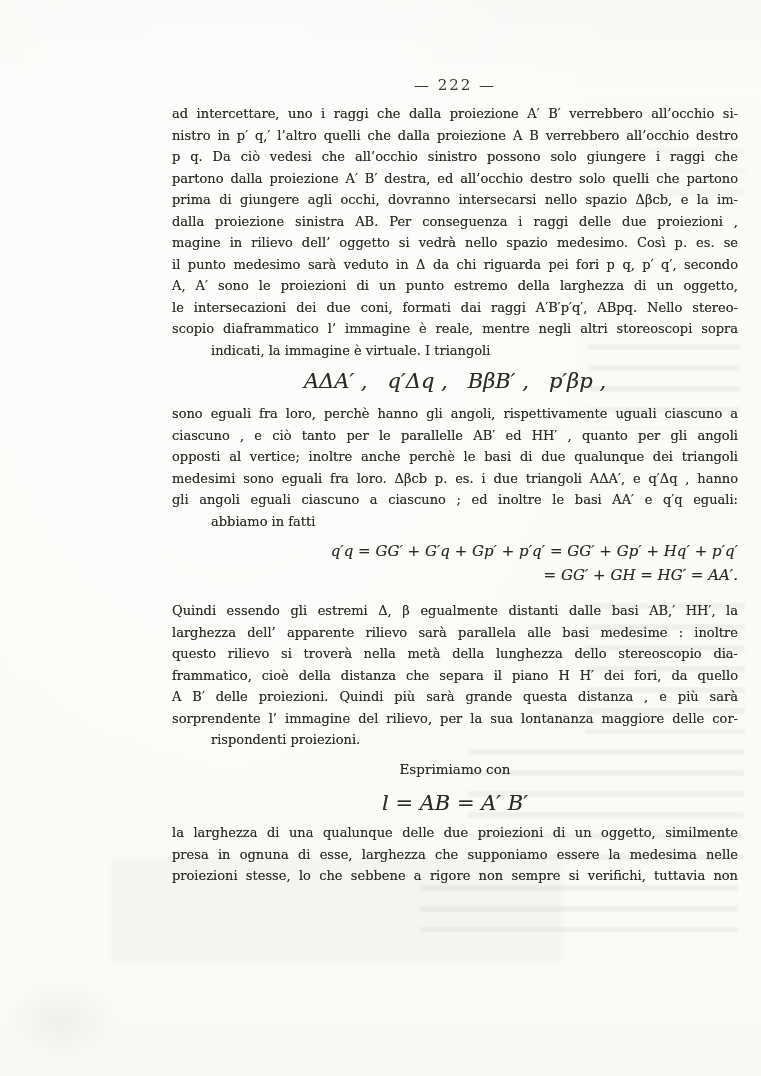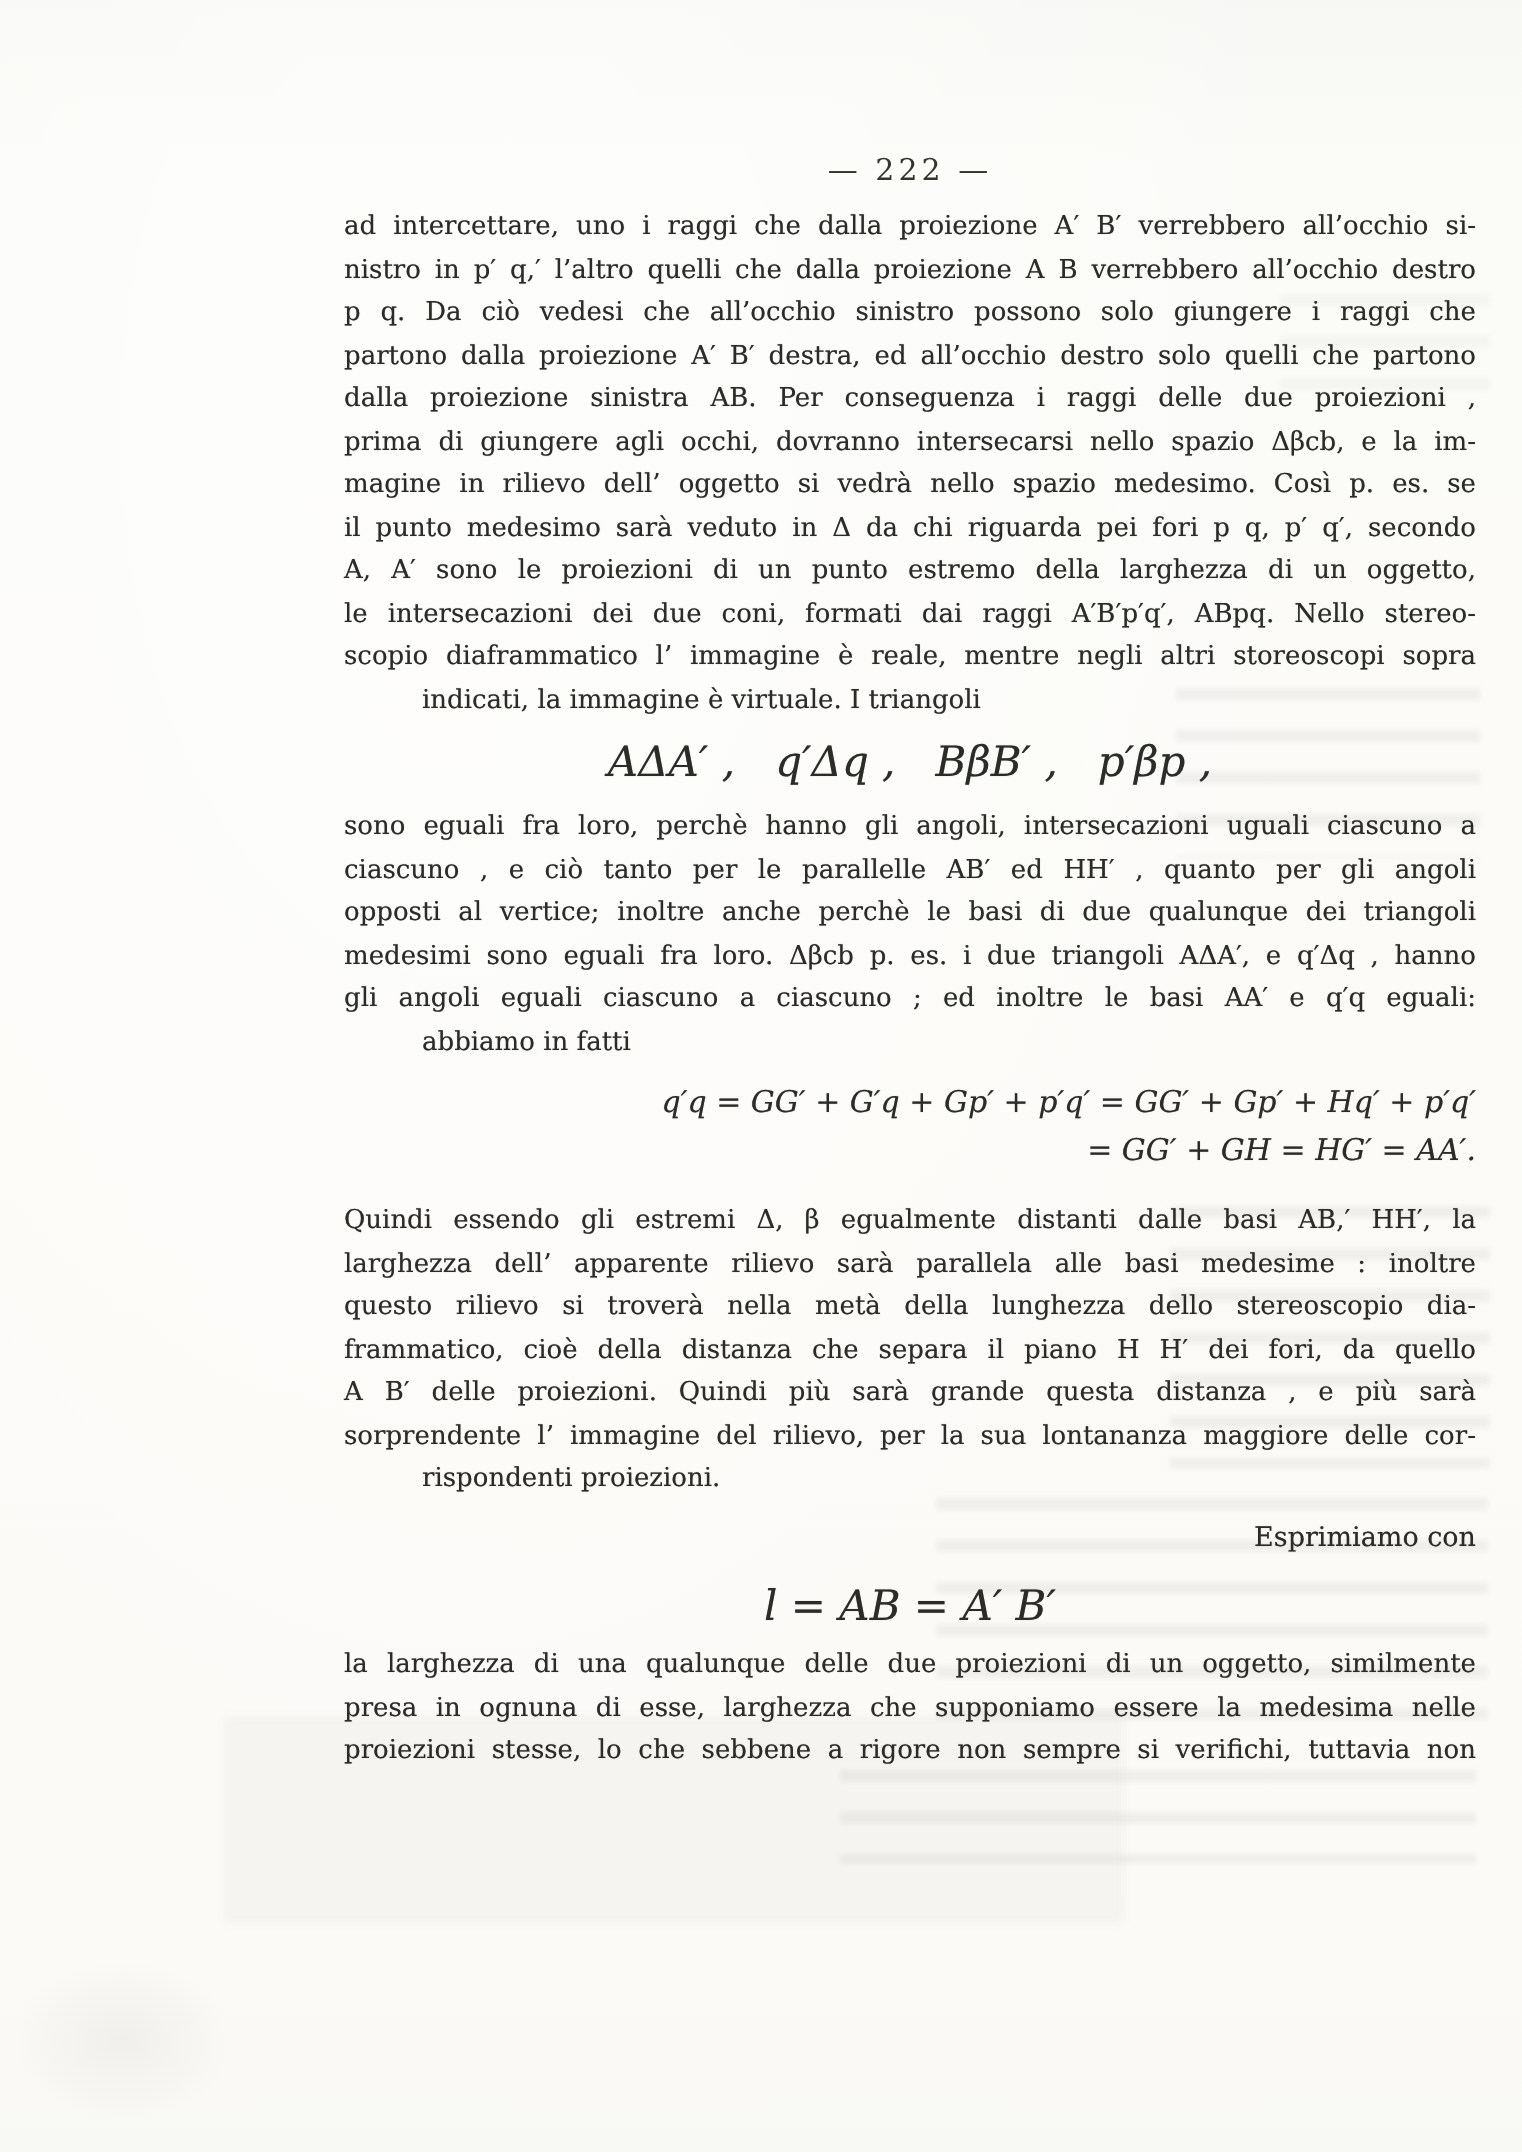--- a/index.html
+++ b/index.html
@@ -49,21 +49,21 @@
     font-size: 15px;
     line-height: 24px;
     text-align: right;
     white-space: pre;
     text-shadow: 0 0 0.4px rgba(43,43,40,0.5);
   }
   .lead-in {
     margin-top: 8px;
     font-size: 13.5px;
     line-height: 21.5px;
-    text-align: right;
+    text-align: center;
     text-shadow: 0 0 0.4px rgba(43,43,40,0.55);
   }
   .formula-l { margin-top: 11px; margin-bottom: 7px; }
   .p4 { margin-top: 5px; }
 
   
   .ghost {
     position: absolute;
     pointer-events: none;
     filter: blur(1.3px);
@@ -101,34 +101,34 @@
 
   <div class="content">
 
     <div class="pageno">— 222 —</div>
 
     <div class="para p1">
         <div class="line">ad intercettare, uno i raggi che dalla proiezione A′ B′ verrebbero all’occhio si-</div>
         <div class="line">nistro in p′ q,′ l’altro quelli che dalla proiezione A B verrebbero all’occhio destro</div>
         <div class="line">p q. Da ciò vedesi che all’occhio sinistro possono solo giungere i raggi che</div>
         <div class="line">partono dalla proiezione A′ B′ destra, ed all’occhio destro solo quelli che partono</div>
+        <div class="line">prima di giungere agli occhi, dovranno intersecarsi nello spazio Δβcb, e la im-</div>
         <div class="line">dalla proiezione sinistra AB. Per conseguenza i raggi delle due proiezioni ,</div>
-        <div class="line">prima di giungere agli occhi, dovranno intersecarsi nello spazio Δβcb, e la im-</div>
         <div class="line">magine in rilievo dell’ oggetto si vedrà nello spazio medesimo. Così p. es. se</div>
         <div class="line">il punto medesimo sarà veduto in Δ da chi riguarda pei fori p q, p′ q′, secondo</div>
         <div class="line">A, A′ sono le proiezioni di un punto estremo della larghezza di un oggetto,</div>
         <div class="line">le intersecazioni dei due coni, formati dai raggi A′B′p′q′, ABpq. Nello stereo-</div>
         <div class="line">scopio diaframmatico l’ immagine è reale, mentre negli altri storeoscopi sopra</div>
         <div class="line last">indicati, la immagine è virtuale. I triangoli</div>
       </div>
 
     <div class="formula formula-triangles">AΔA′ ,   q′Δq ,   BβB′ ,   p′βp ,</div>
 
     <div class="para">
-        <div class="line">sono eguali fra loro, perchè hanno gli angoli, intersecazioni uguali ciascuno a</div>
+        <div class="line">sono eguali fra loro, perchè hanno gli angoli, rispettivamente uguali ciascuno a</div>
         <div class="line">ciascuno , e ciò tanto per le parallelle AB′ ed HH′ , quanto per gli angoli</div>
         <div class="line">opposti al vertice; inoltre anche perchè le basi di due qualunque dei triangoli</div>
         <div class="line">medesimi sono eguali fra loro. Δβcb p. es. i due triangoli AΔA′, e q′Δq , hanno</div>
         <div class="line">gli angoli eguali ciascuno a ciascuno ; ed inoltre le basi AA′ e q′q eguali:</div>
         <div class="line last">abbiamo in fatti</div>
       </div>
 
     <div class="equation">
         <div class="eq-line">q′q = GG′ + G′q + Gp′ + p′q′ = GG′ + Gp′ + Hq′ + p′q′</div>
         <div class="eq-line">= GG′ + GH = HG′ = AA′.</div>

